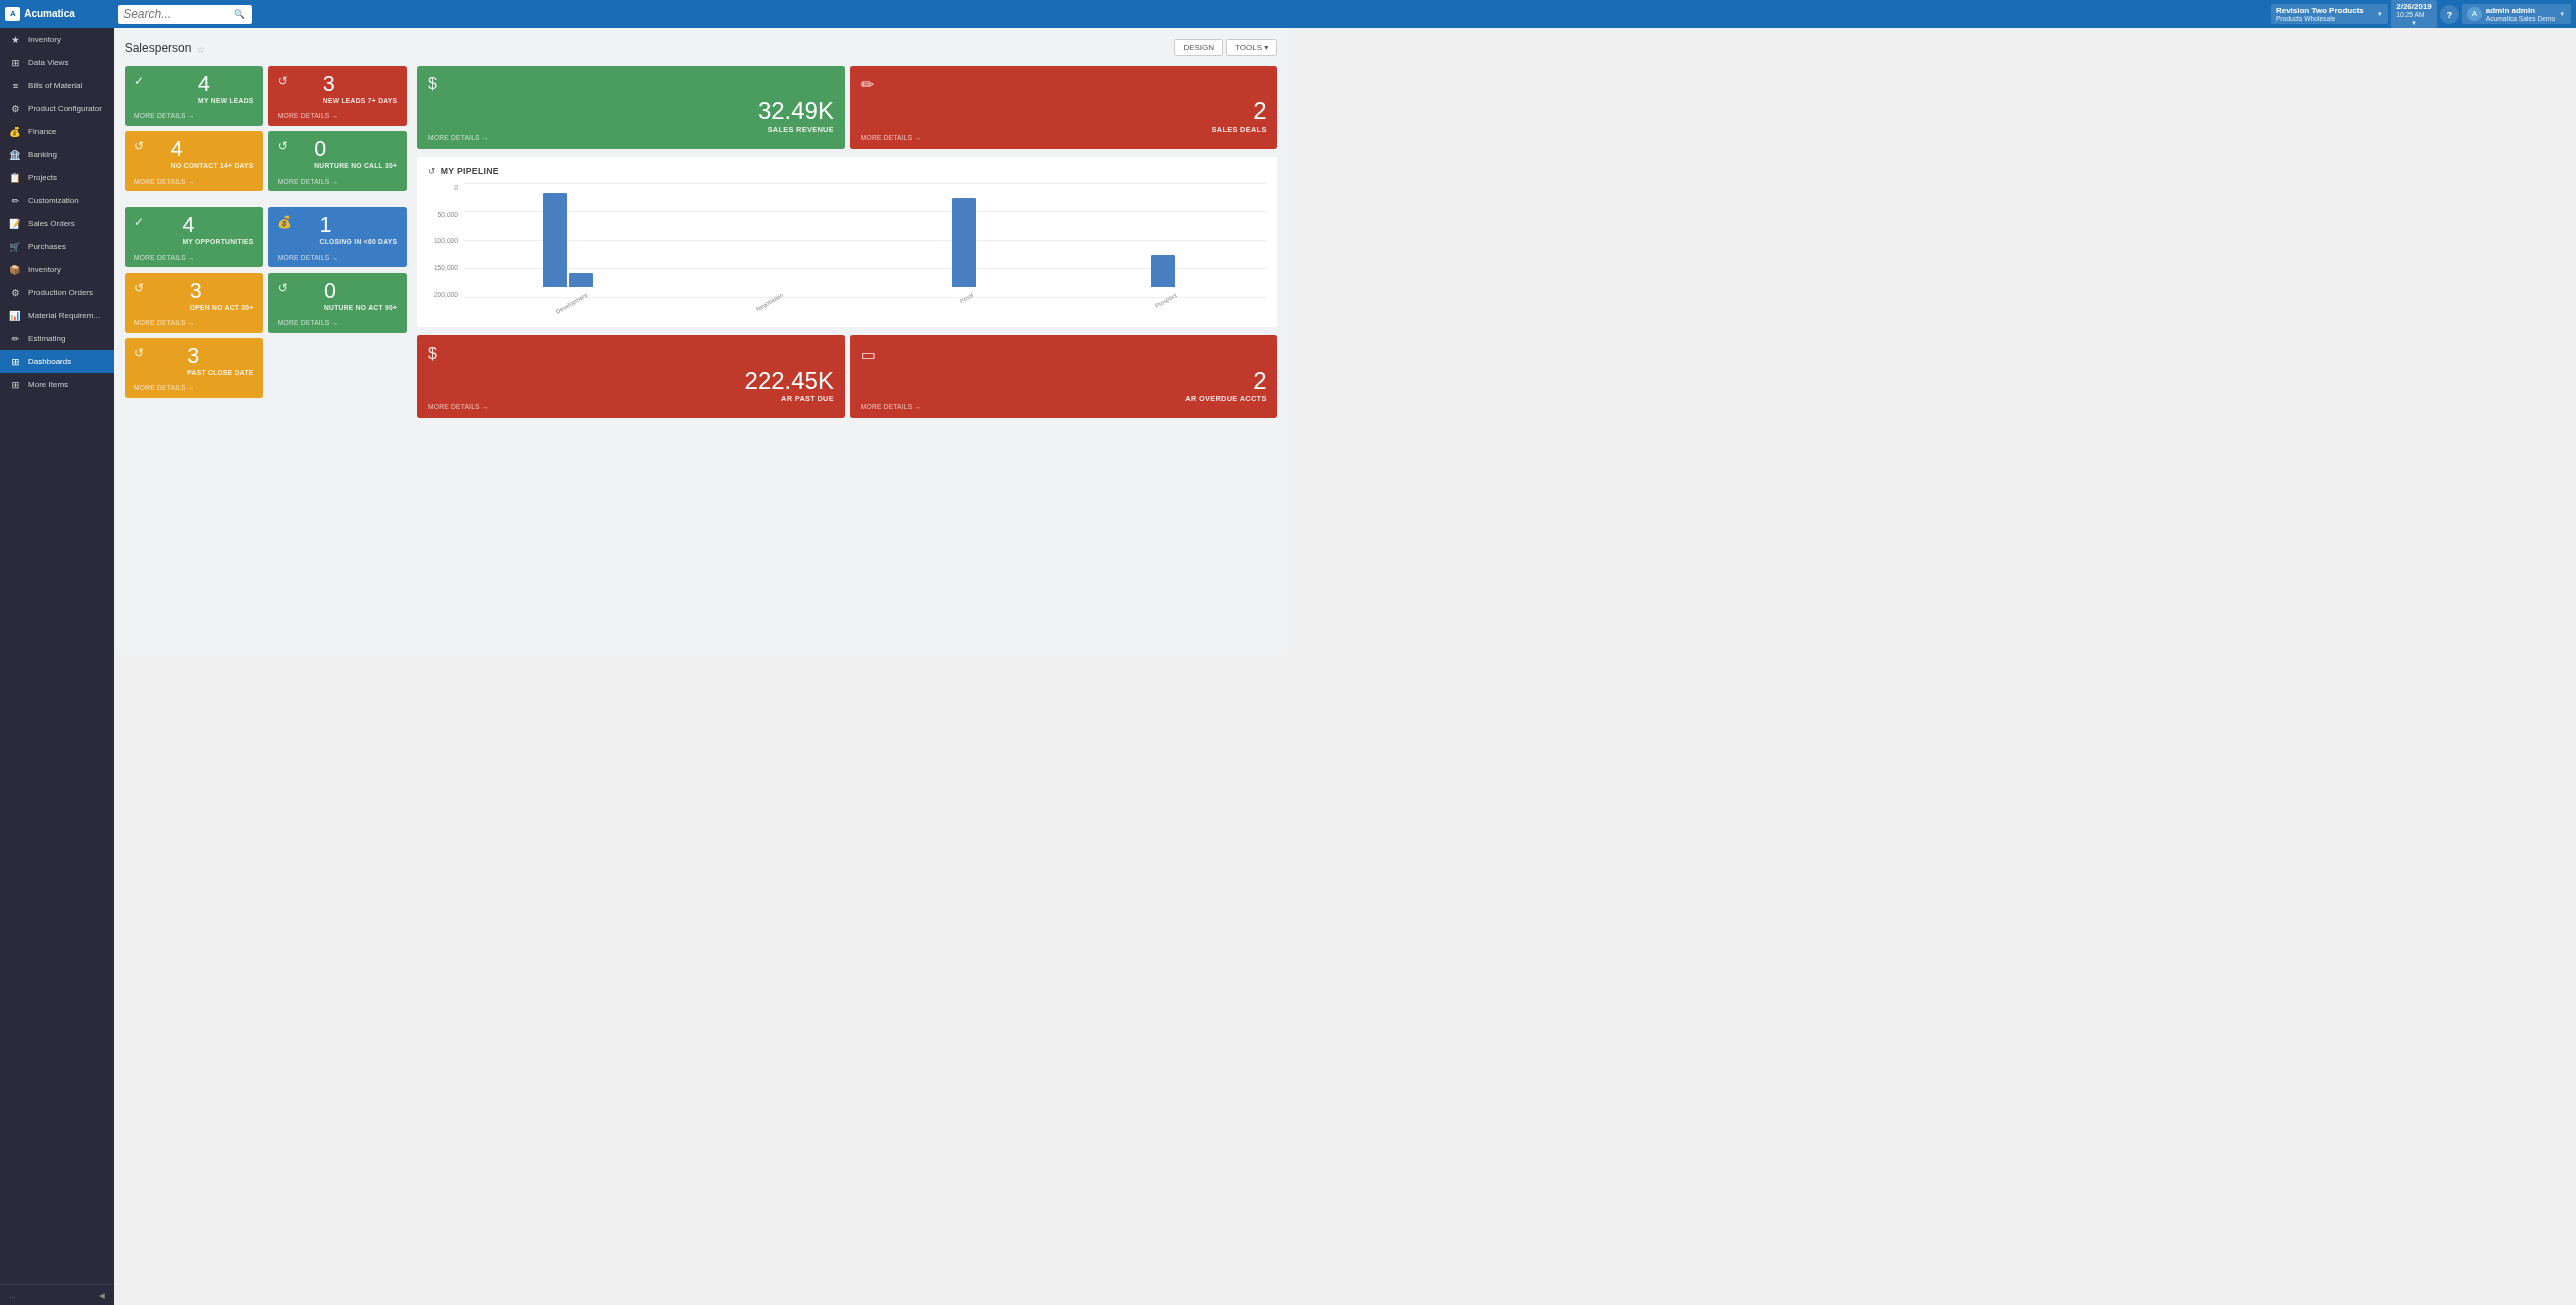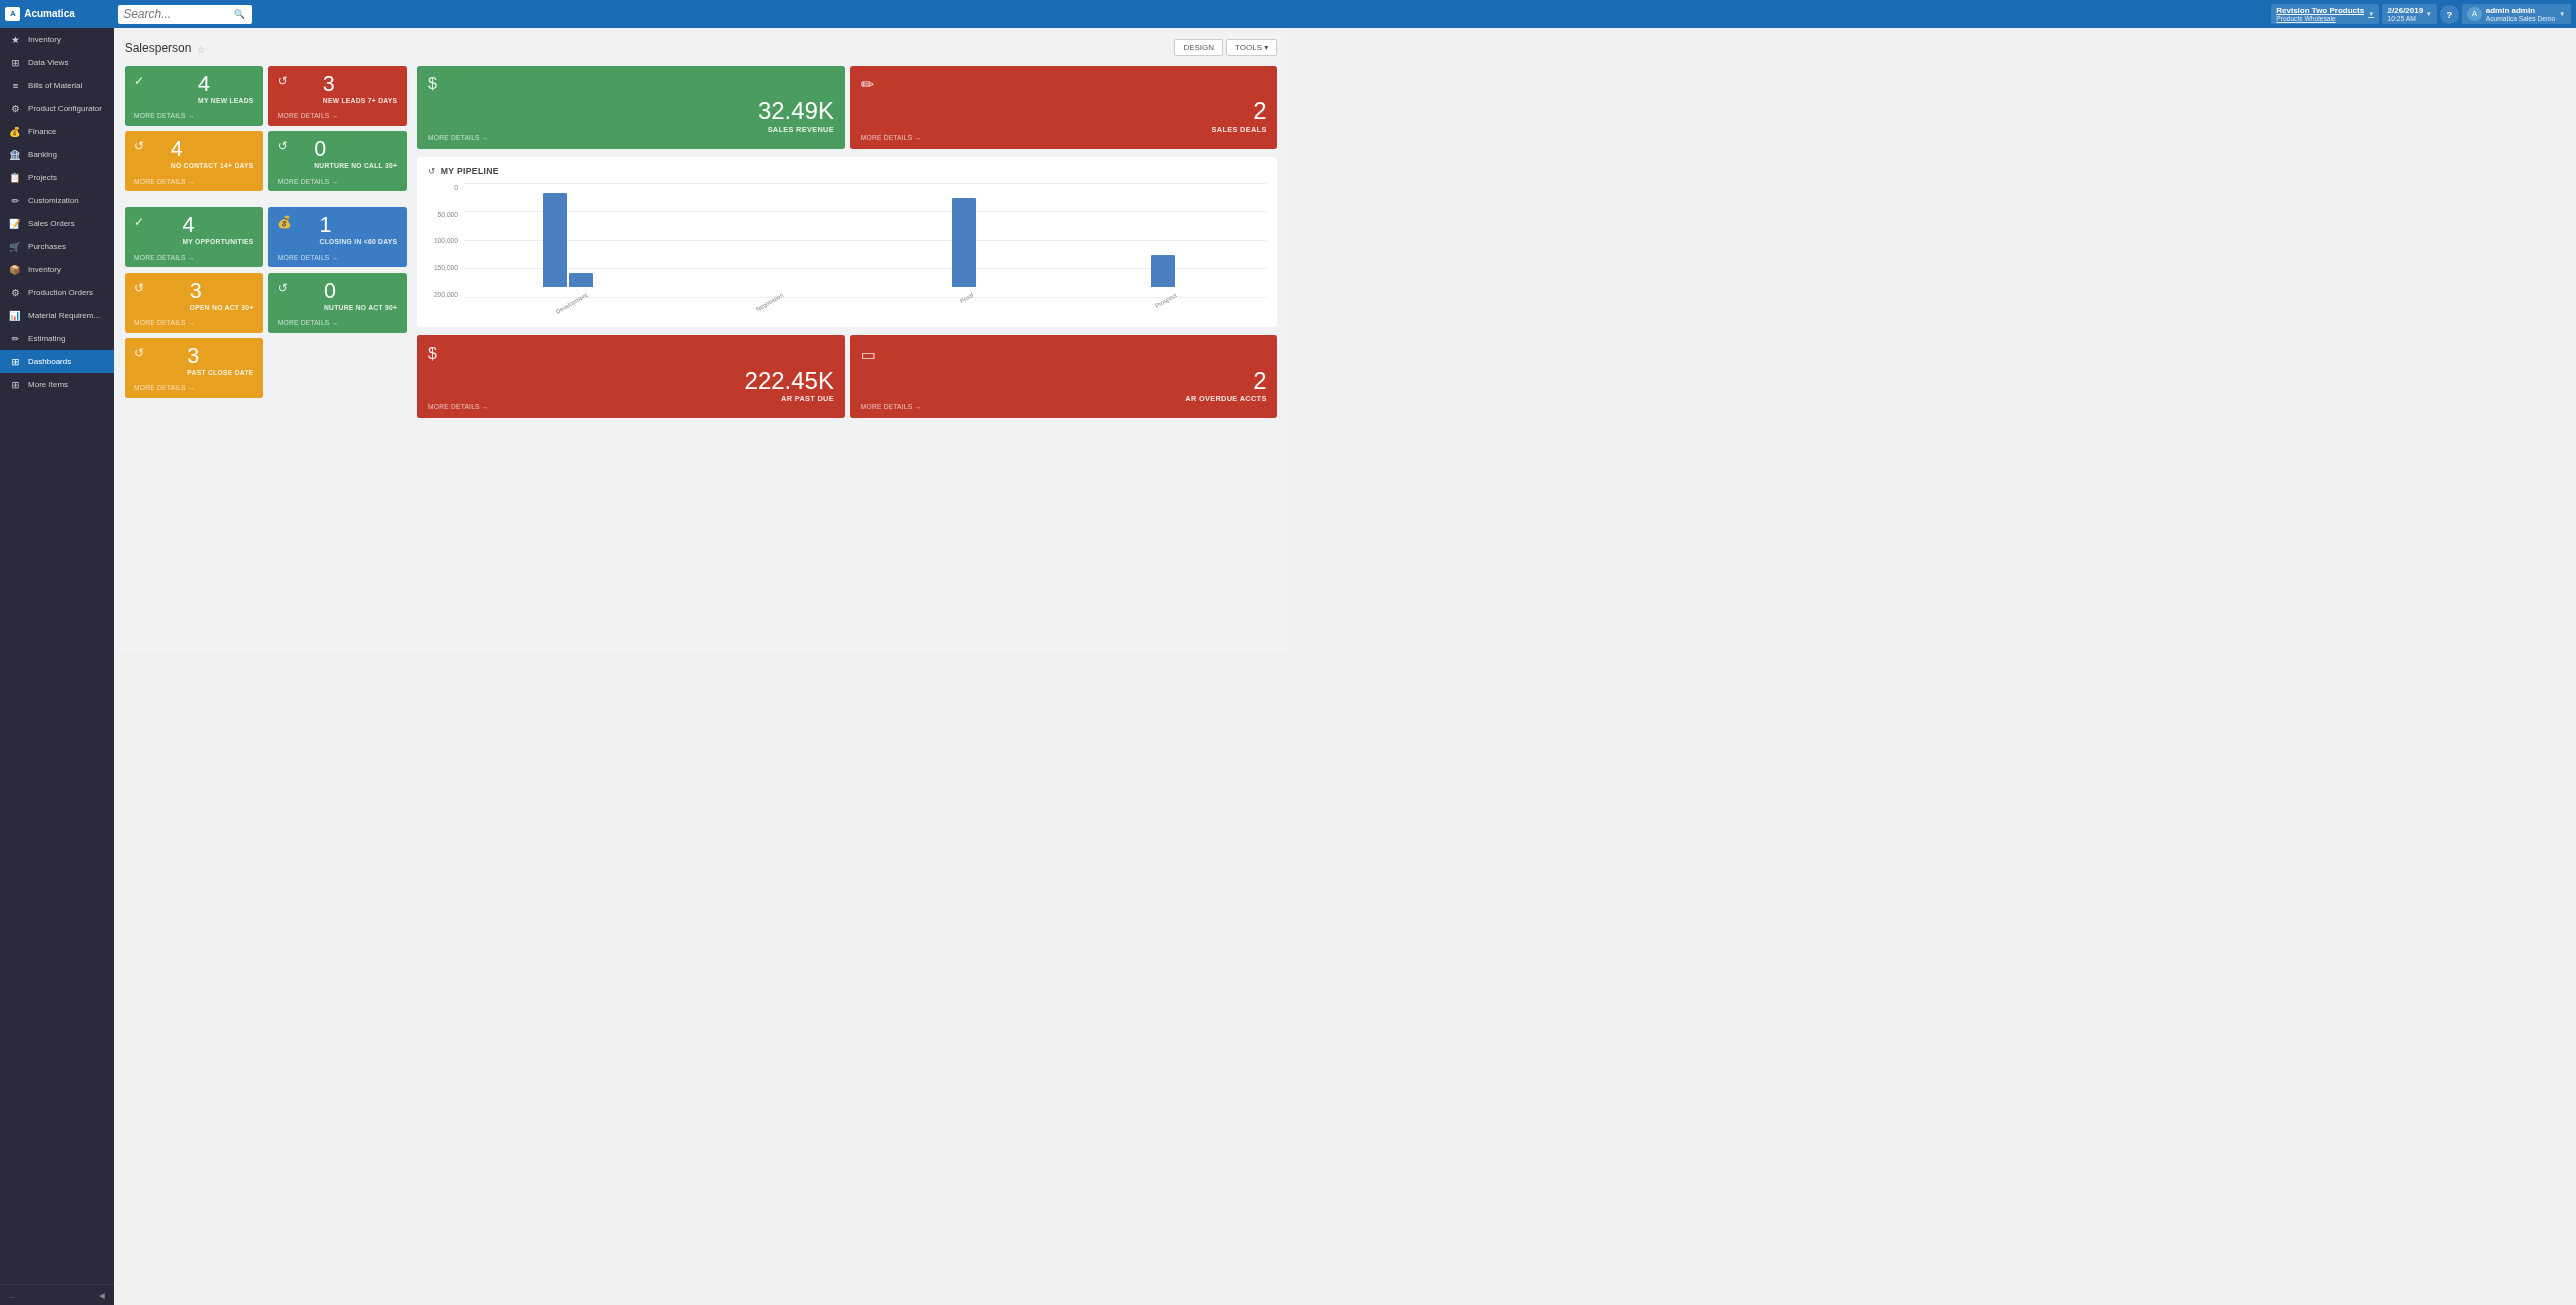--- a/index.html
+++ b/index.html
@@ -62,35 +62,35 @@
     }
     .nav-company-area {
       display: flex;
       align-items: center;
       background: rgba(255,255,255,0.15);
       border-radius: 2px;
       padding: 2px 5.4px;
       color: white;
       font-size: 7.4px;
       cursor: pointer;
-      gap: 4px;
-      text-decoration: underline;
+      gap: 13px;
     }
     .nav-company-area .company-name { font-weight: bold; font-size: 8px; }
     .nav-company-area .company-sub { font-size: 6.7px; opacity: 0.85; }
     .nav-date-area {
       display: flex;
       align-items: center;
       background: rgba(255,255,255,0.15);
       border-radius: 2px;
       padding: 2px 5.4px;
       color: white;
       font-size: 7.4px;
       cursor: pointer;
       gap: 2.7px;
+      flex-direction: column;
     }
     .nav-help {
       width: 19px; height: 19px;
       background: rgba(255,255,255,0.15);
       border-radius: 50%;
       display: flex; align-items: center; justify-content: center;
       color: white;
       font-size: 9.4px;
       cursor: pointer;
       font-weight: bold;

